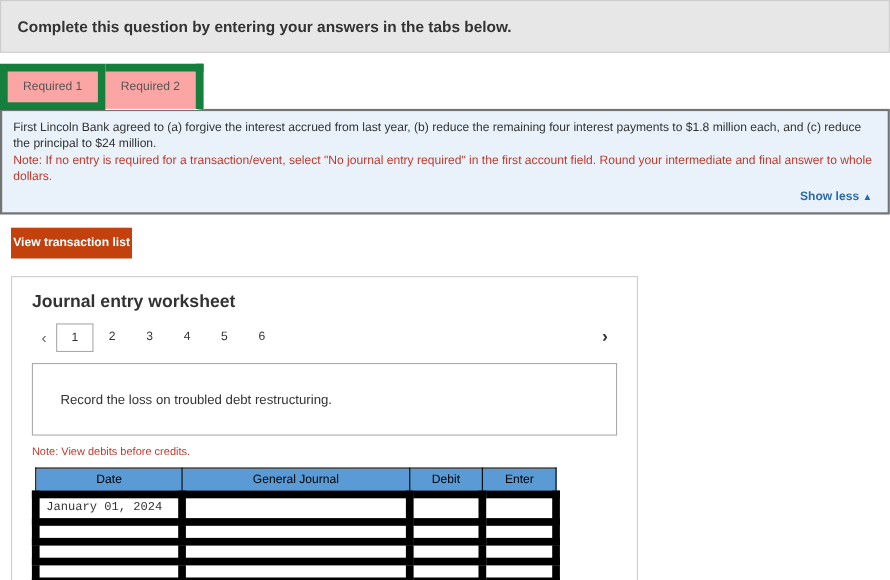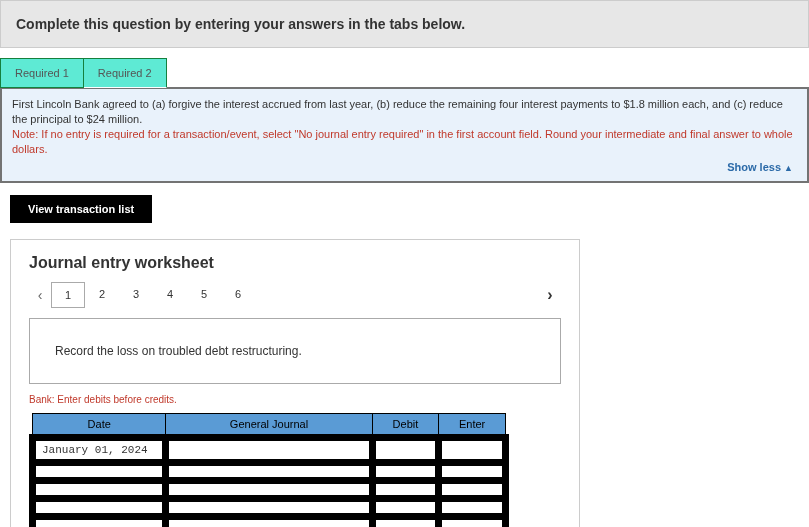--- a/index.html
+++ b/index.html
@@ -1,28 +1,28 @@
 <!DOCTYPE html>
 <html><head>
 <meta charset="utf-8">
 <style>
   * { box-sizing: border-box; margin: 0; padding: 0; }
   body { font-family: Arial, sans-serif; font-size: 12px; background: #fff; color: #333; }
   .page { width: 809px; }
   .instr-bar { background: #e7e7e7; border: 1px solid #ccc; padding: 15px; }
   .instr-bar b { font-size: 14px; }
   .tabs-row { display: flex; margin-top: 10px; }
-  .tab { border: 1px solid #15803d; padding: 8px 14px; font-size: 11px; color: #555; background: #5eead4; cursor: pointer; }
+  .tab { border: 7px solid #15803d; padding: 8px 14px; font-size: 11px; color: #555; background: #fca5a5; cursor: pointer; }
   .tab.active { border-bottom: 1px solid #fff; position: relative; z-index: 2; }
   .tab + .tab { border-left: none; }
   .bluebox { background: #e9f2fb; border: 2px solid #737373; margin-top: -1px; padding: 8px 10px 6px; font-size: 11px; line-height: 1.35; }
   .bluebox .note { color: #c0392b; }
   .showless { text-align: right; color: #2b6aa8; font-weight: bold; font-size: 11px; padding: 4px 4px 0; cursor: pointer; }
   .showless .arrow { font-size: 9px; }
-  .vtl-btn { display: inline-block; background: #000000; color: #fff; font-weight: bold; font-size: 11px; padding: 8px 18px; margin: 12px 0 8px 10px; cursor: pointer; text-align: right; }
+  .vtl-btn { display: inline-block; background: #c2410c; color: #fff; font-weight: bold; font-size: 11px; padding: 8px 2px; margin: 12px 0 8px 10px; cursor: pointer; text-align: right; }
   .worksheet { border: 1px solid #ccc; margin: 8px 0 0 10px; width: 570px; padding: 14px 18px 18px; }
   .ws-title { font-size: 16px; font-weight: bold; margin-bottom: 10px; }
   .pager-row { display: flex; align-items: center; gap: 0; margin-bottom: 10px; }
   .pager-arrow { width: 22px; text-align: center; font-size: 14px; color: #666; cursor: pointer; user-select: none; }
   .pager-arrow.right { margin-left: auto; font-weight: bold; color: #333; font-size: 16px; }
   .pager-nums { display: flex; }
   .pnum { width: 34px; text-align: center; padding: 6px 0; font-size: 11px; color: #333; cursor: pointer; }
   .pnum.active { border: 1px solid #aaa; background: #fff; }
   .desc-box { border: 1px solid #aaa; padding: 25px; font-size: 12px; margin-bottom: 10px; min-height: 50px; }
   .debits-note { color: #c0392b; font-size: 10px; margin-bottom: 8px; }
@@ -69,21 +69,21 @@
         <div class="pnum">2</div>
         <div class="pnum">3</div>
         <div class="pnum">4</div>
         <div class="pnum">5</div>
         <div class="pnum">6</div>
       </div>
       <div class="pager-arrow right">›</div>
     </div>
 
     <div class="desc-box">Record the loss on troubled debt restructuring.</div>
-    <div class="debits-note">Bank: Enter debits before credits.</div>
+    <div class="debits-note">Note: View debits before credits.</div>
 
     <div class="je-table-wrap">
       <table class="je">
         <thead>
           <tr>
             <th class="col-date">Date</th>
             <th class="col-gj">General Journal</th>
             <th class="col-amt">Debit</th>
             <th class="col-amt">Enter</th>
           </tr>

